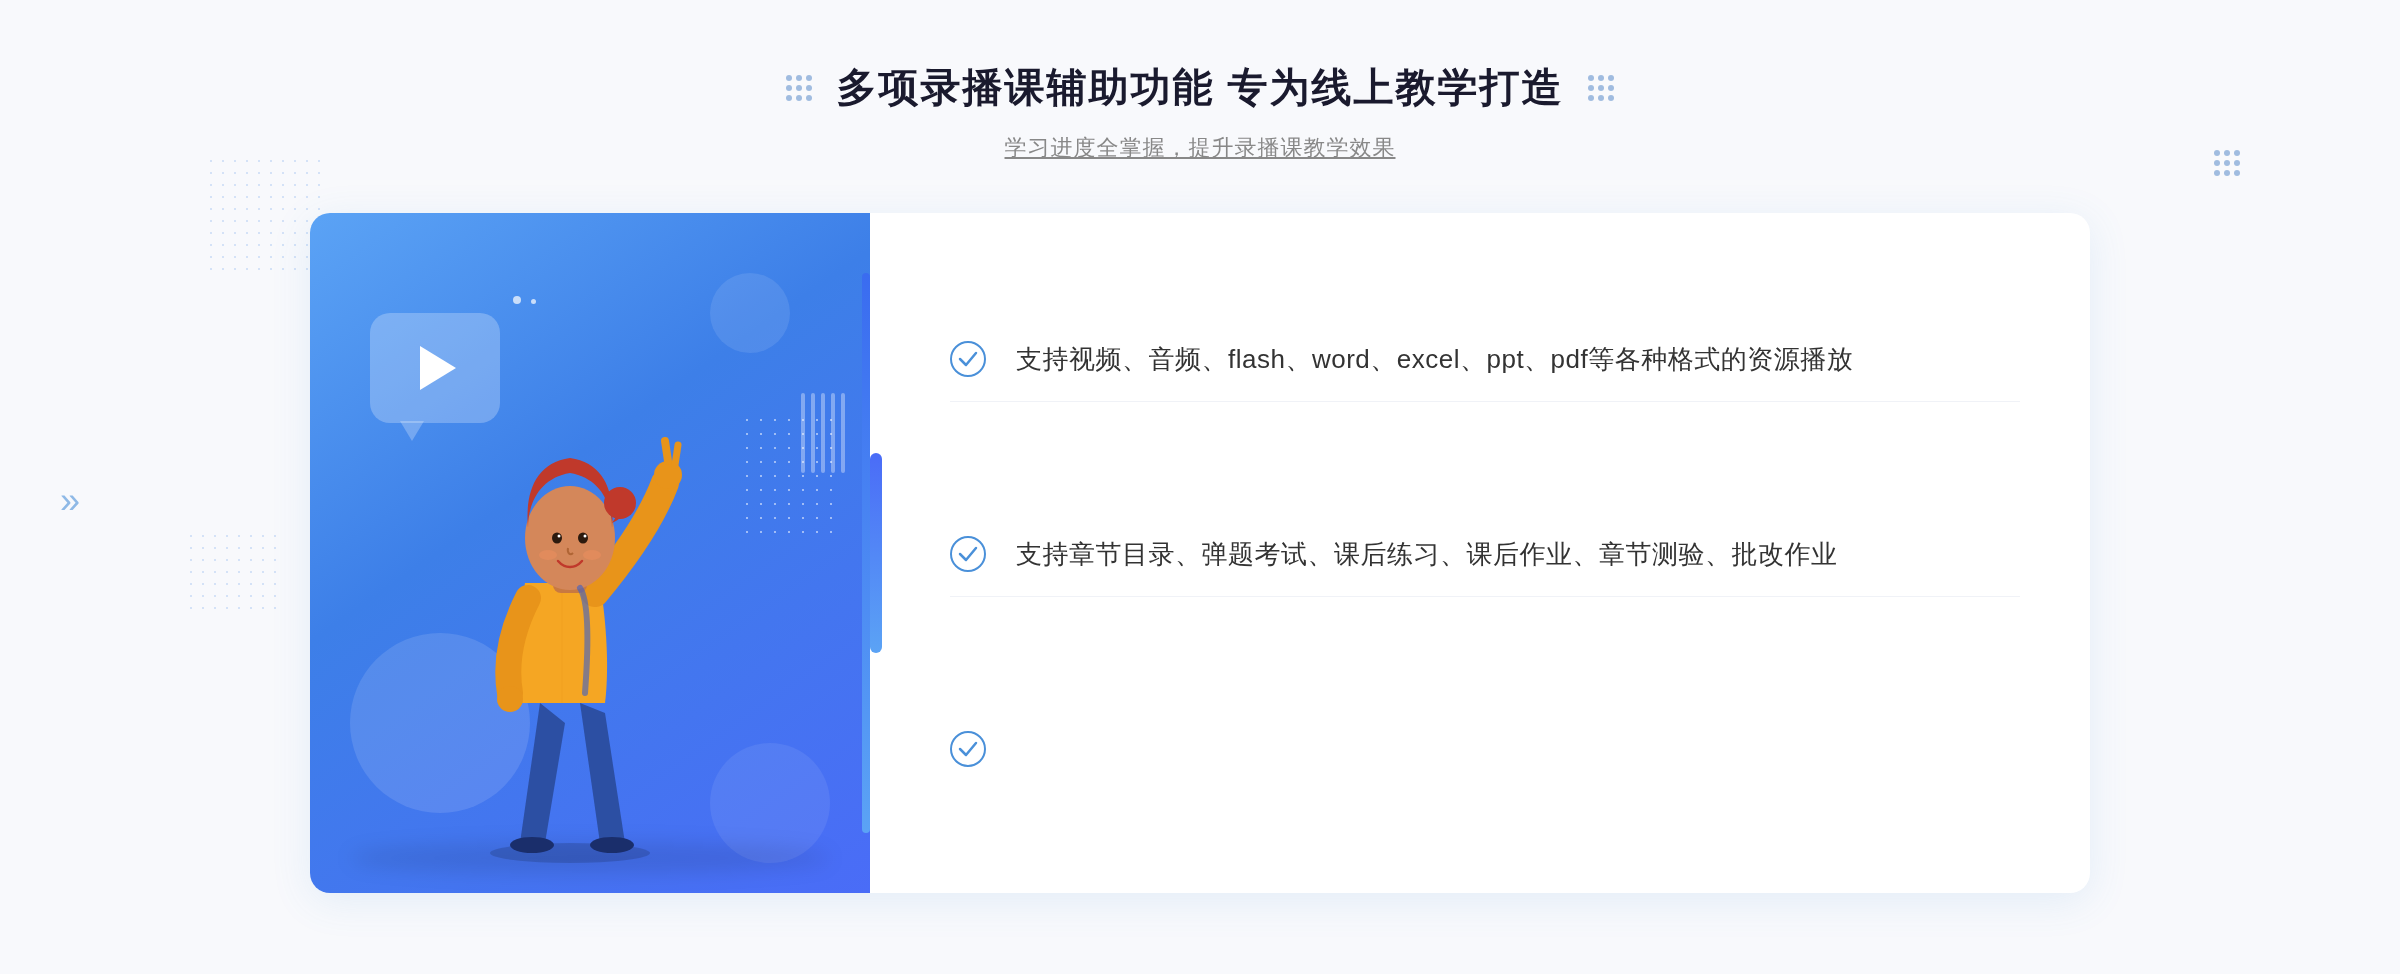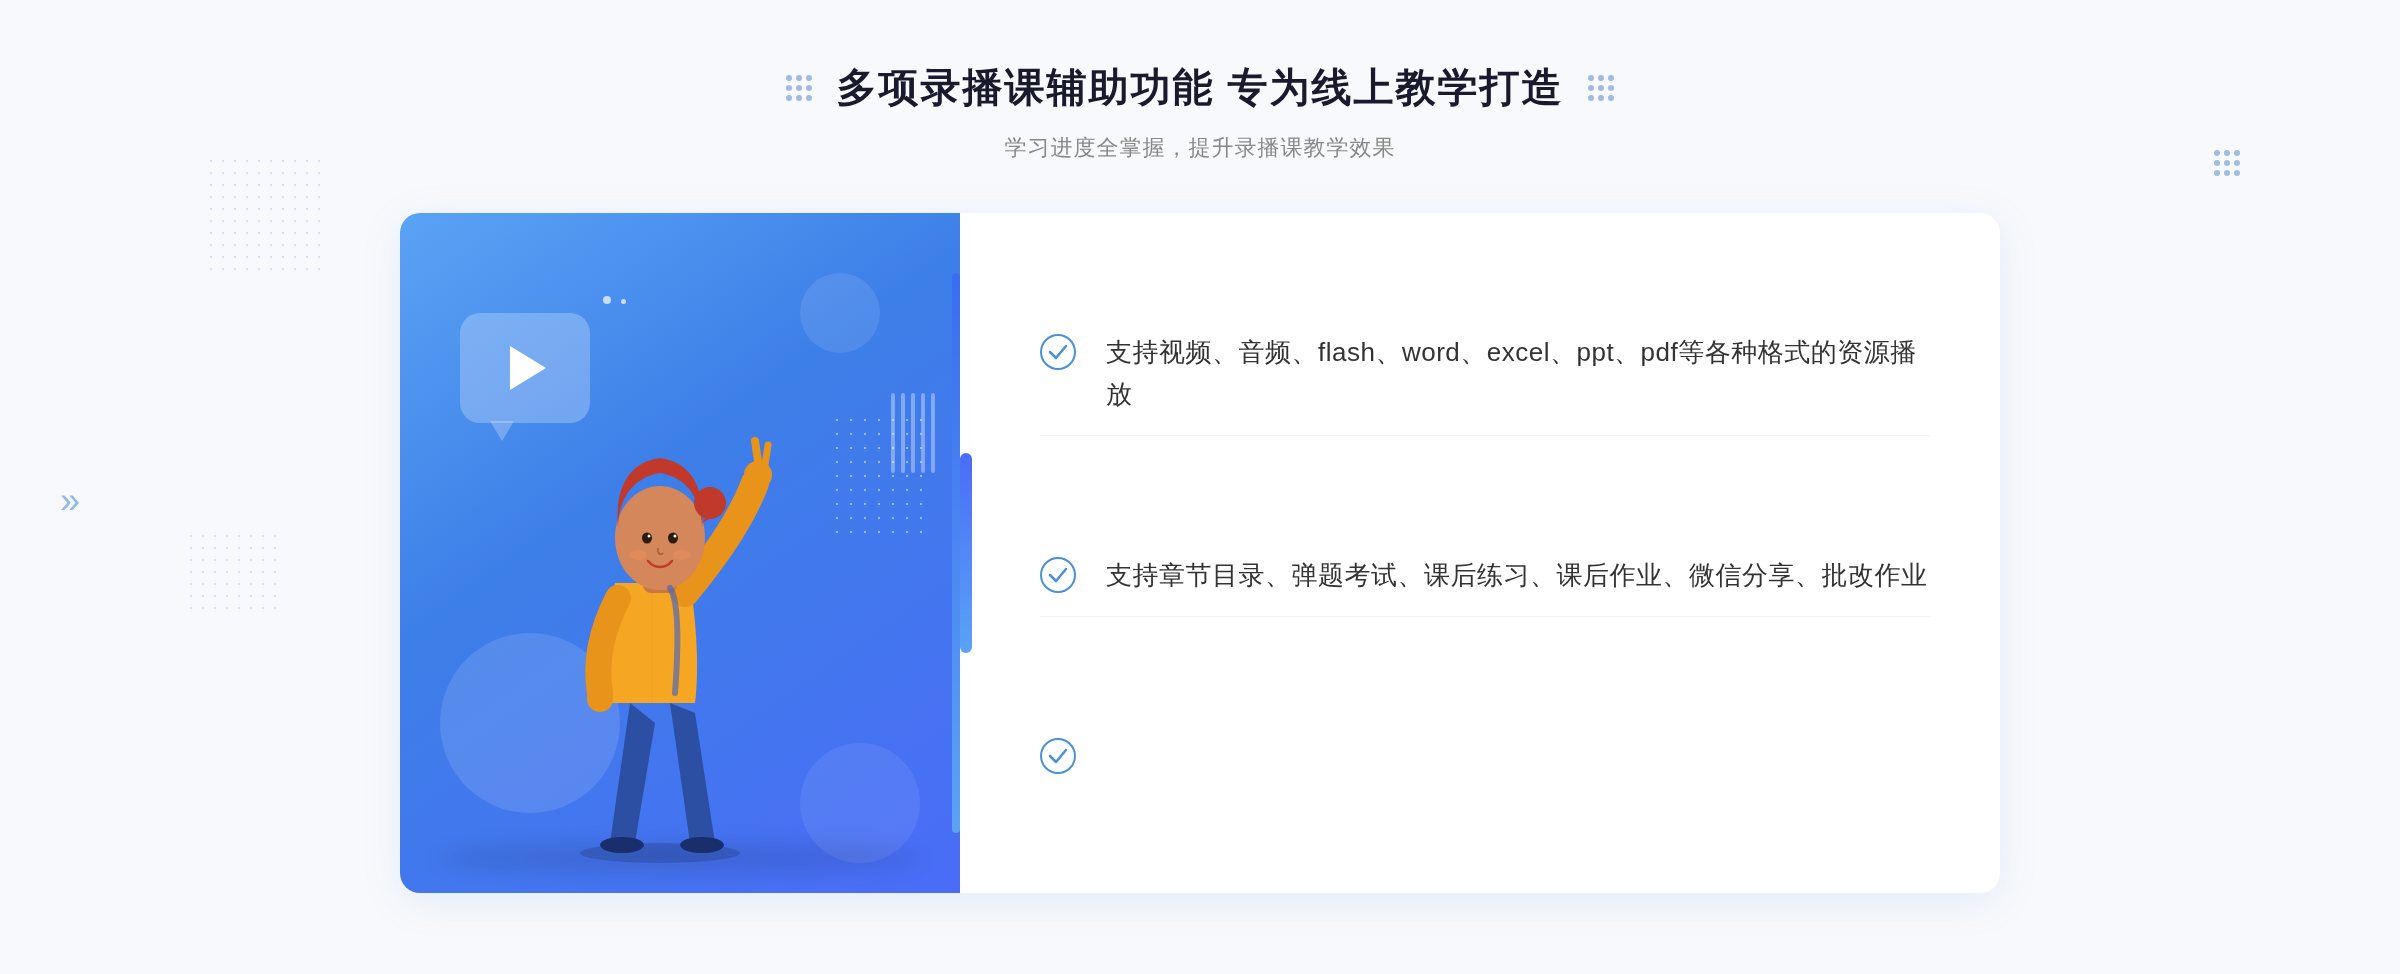--- a/index.html
+++ b/index.html
@@ -94,27 +94,28 @@
       color: #1a1a2e;
       letter-spacing: 2px;
     }
 
     .sub-title {
       font-size: 22px;
       color: #888888;
       margin-top: 18px;
       letter-spacing: 1px;
       font-weight: 400;
+      text-decoration: underline;
     }
 
     
     .content-area {
       display: flex;
       align-items: stretch;
-      width: 1600px;
+      width: 1780px;
       min-height: 680px;
       background: #ffffff;
       border-radius: 20px;
       box-shadow: 0 8px 40px rgba(74, 144, 217, 0.12);
       overflow: visible;
       position: relative;
     }
 
     
     .illustration-panel {
@@ -470,21 +471,21 @@
         <span class="feature-text">支持视频、音频、flash、word、excel、ppt、pdf等各种格式的资源播放</span>
       </div>
 
       <div class="feature-item">
         <div class="check-icon">
           <svg viewBox="0 0 36 36" fill="none" xmlns="http://www.w3.org/2000/svg">
             <circle cx="18" cy="18" r="17" stroke="#4a90d9" stroke-width="2"></circle>
             <path d="M10 18 L16 24 L26 12" stroke="#4a90d9" stroke-width="2.5" stroke-linecap="round" stroke-linejoin="round"></path>
           </svg>
         </div>
-        <span class="feature-text">支持章节目录、弹题考试、课后练习、课后作业、微信分享、批改作业</span>
+        <span class="feature-text">支持章节目录、弹题考试、课后练习、课后作业、章节测验、批改作业</span>
       </div>
 
       <div class="feature-item">
         <div class="check-icon">
           <svg viewBox="0 0 36 36" fill="none" xmlns="http://www.w3.org/2000/svg">
             <circle cx="18" cy="18" r="17" stroke="#4a90d9" stroke-width="2"></circle>
             <path d="M10 18 L16 24 L26 12" stroke="#4a90d9" stroke-width="2.5" stroke-linecap="round" stroke-linejoin="round"></path>
           </svg>
         </div>
       </div>

